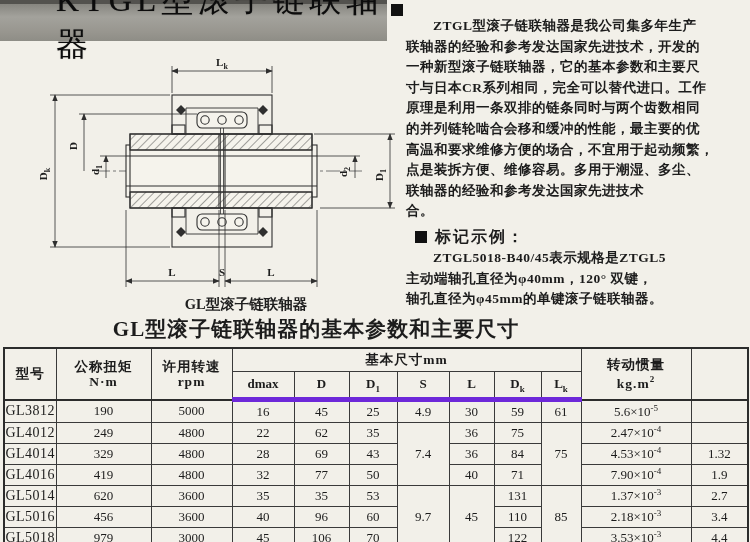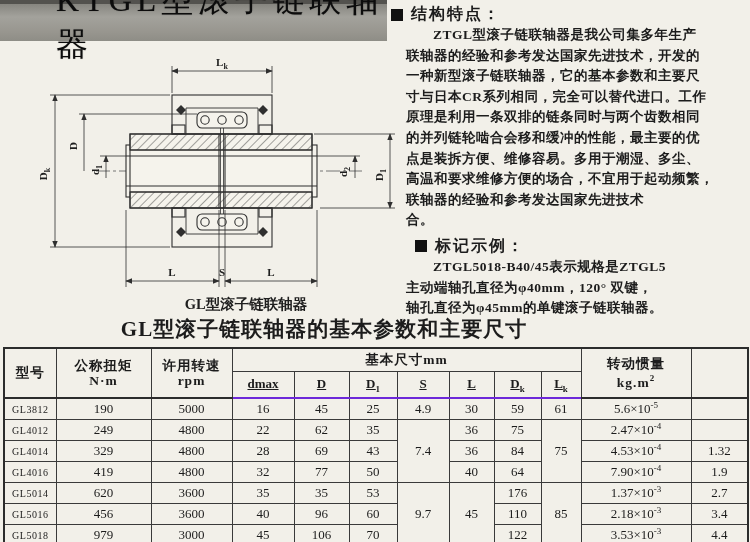--- a/index.html
+++ b/index.html
@@ -27,67 +27,66 @@
   .sq{width:12px;height:12px;background:#111;display:inline-block;flex:0 0 auto;}
   .para{font-weight:bold; font-size:13.5px; line-height:20.6px; padding-left:15px; letter-spacing:0.5px;}
   .para .ln{white-space:nowrap;}
   .para .ln.first{padding-left:2em;}
   #example-head{margin-top:5px;margin-left:24px;}
   
   #drawing{position:absolute; left:6px; top:50px;}
   #drawing text{font-family:"Liberation Serif","DejaVu Serif",serif; fill:#1e1e1e; font-weight:bold;}
   
   #tbl-title{
-    position:absolute; left:16px; top:315px; width:616px; text-align:center;
+    position:absolute; left:8px; top:315px; width:616px; text-align:center;
     font-weight:bold; font-size:21px; letter-spacing:1px;
   }
   
   #ptable{
     position:absolute; left:3px; top:347px; width:744px;
     border-collapse:collapse; table-layout:fixed;
     font-size:13px;
   }
   #ptable th,#ptable td{
     border:1px solid #3a3a3a; text-align:center; vertical-align:middle;
     padding:0; overflow:hidden;
   }
   #ptable{border:2px solid #2c2c2c;}
   #ptable th{font-weight:bold; letter-spacing:1px;}
   #ptable tr.h1 th{height:22px; font-size:13.5px;}
-  #ptable tr.h2 th{height:25px; border-bottom:2px solid #6d28d9; font-size:13px; letter-spacing:0;text-decoration:underline;}
+  #ptable tr.h2 th{height:25px; border-bottom:5px solid #6d28d9; font-size:13px; letter-spacing:0;}
   #ptable th.deep{border-bottom:2px solid #2c2c2c;}
   #ptable tbody td{height:20px; font-size:13px;}
-  #ptable tbody td.model{font-size:10px; letter-spacing:0.5px;margin-top:12px;}
+  #ptable tbody td.model{font-size:14px; letter-spacing:0.5px;margin-top:12px;}
   #ptable sub{font-size:9px;}
   #ptable sup{font-size:9px;}
   .hdr2{line-height:15px;}
 </style>
 </head>
 <body>
 
 <div id="page">
 
   <div id="banner">
     <span class="t">KTGL型滚子链联轴器</span>
   </div>
 
   <div id="rightcol">
     <div class="sec-head">
       <span class="sq"></span>
-      <span>结构特点：</span>
     </div>
     <div class="para">
       <div class="ln first">ZTGL型滚子链联轴器是我公司集多年生产</div>
       <div class="ln">联轴器的经验和参考发达国家先进技术，开发的</div>
       <div class="ln">一种新型滚子链联轴器，它的基本参数和主要尺</div>
       <div class="ln">寸与日本CR系列相同，完全可以替代进口。工作</div>
       <div class="ln">原理是利用一条双排的链条同时与两个齿数相同</div>
       <div class="ln">的并列链轮啮合会移和缓冲的性能，最主要的优</div>
+      <div class="ln">高温和要求维修方便的场合，不宜用于起动频繁，</div>
       <div class="ln">点是装拆方便、维修容易。多用于潮湿、多尘、</div>
-      <div class="ln">高温和要求维修方便的场合，不宜用于起动频繁，</div>
       <div class="ln">联轴器的经验和参考发达国家先进技术</div>
       <div class="ln">合。</div>
     </div>
     <div class="sec-head" id="example-head">
       <span class="sq"></span>
       <span>标记示例：</span>
     </div>
     <div class="para">
       <div class="ln first">ZTGL5018-B40/45表示规格是ZTGL5</div>
       <div class="ln">主动端轴孔直径为φ40mm，120° 双键，</div>
@@ -292,34 +291,34 @@
         <td>1.32</td>
       </tr>
       <tr>
         <td class="model">GL4016</td>
         <td>419</td>
         <td>4800</td>
         <td>32</td>
         <td>77</td>
         <td>50</td>
         <td>40</td>
-        <td>64</td>
+        <td>71</td>
         <td><span>7.90×10</span><sup>-4</sup></td>
         <td>1.9</td>
       </tr>
       <tr>
         <td class="model">GL5014</td>
         <td>620</td>
         <td>3600</td>
         <td>35</td>
         <td>35</td>
         <td>53</td>
         <td rowspan="3">9.7</td>
         <td rowspan="3">45</td>
-        <td>176</td>
+        <td>131</td>
         <td rowspan="3">85</td>
         <td><span>1.37×10</span><sup>-3</sup></td>
         <td>2.7</td>
       </tr>
       <tr>
         <td class="model">GL5016</td>
         <td>456</td>
         <td>3600</td>
         <td>40</td>
         <td>96</td>

